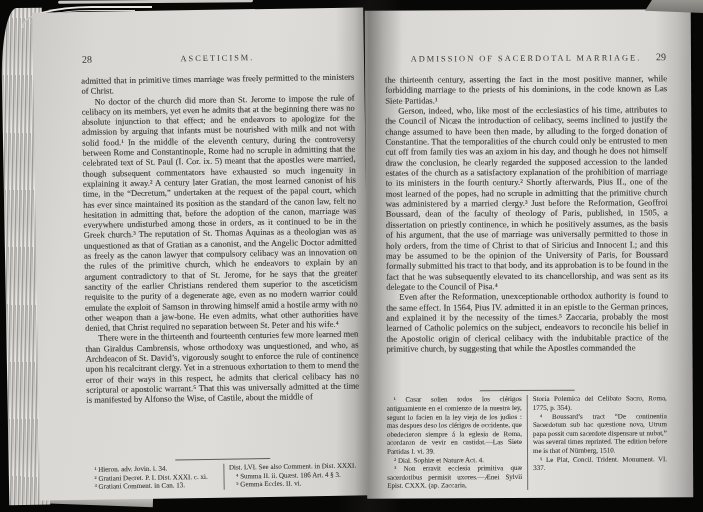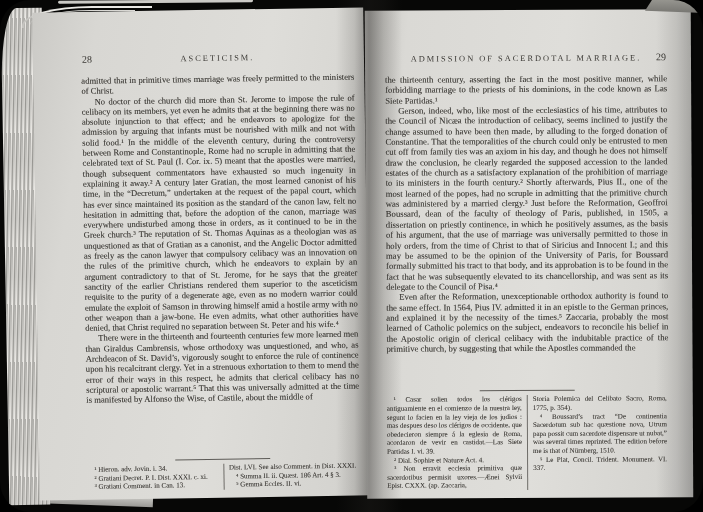--- a/index.html
+++ b/index.html
@@ -1,19 +1,19 @@
 <!DOCTYPE html>
 <html lang="en"><head>
 <meta charset="utf-8">
 <style>
   * { margin:0; padding:0; box-sizing:border-box; }
   html,body { width:703px; height:512px; }
   body { background:#000; overflow:hidden; }
   .scene { position:relative; width:703px; height:512px; background:#070706; overflow:hidden;
-           font-family:"Liberation Serif","DejaVu Serif",serif; color:#413f3b;border-radius:30px; }
+           font-family:"Liberation Serif","DejaVu Serif",serif; color:#413f3b; }
 
   
   .stack-edge { position:absolute; left:5px; top:8px; width:41px; height:497px; z-index:2;
     background:repeating-linear-gradient(92deg,#aeada9 0px,#eceae6 1px,#989793 2.5px,#dcdbd7 4px);
     border-top-left-radius:16px 70px; transform:rotate(-1deg); }
   .stack-top-curve { position:absolute; left:22px; top:6px; width:130px; height:22px; z-index:2;
     border-top:2px solid #e9e8e4; border-left:2px solid #c6c5c1; border-top-left-radius:70px 20px; }
   .stack-top-curve2 { position:absolute; left:30px; top:10px; width:105px; height:16px; z-index:2;
     border-top:1px solid #d8d7d3; border-top-left-radius:60px 15px; }
   .top-sliver { position:absolute; left:58px; top:0; width:195px; height:3px; background:#cbcac6;

